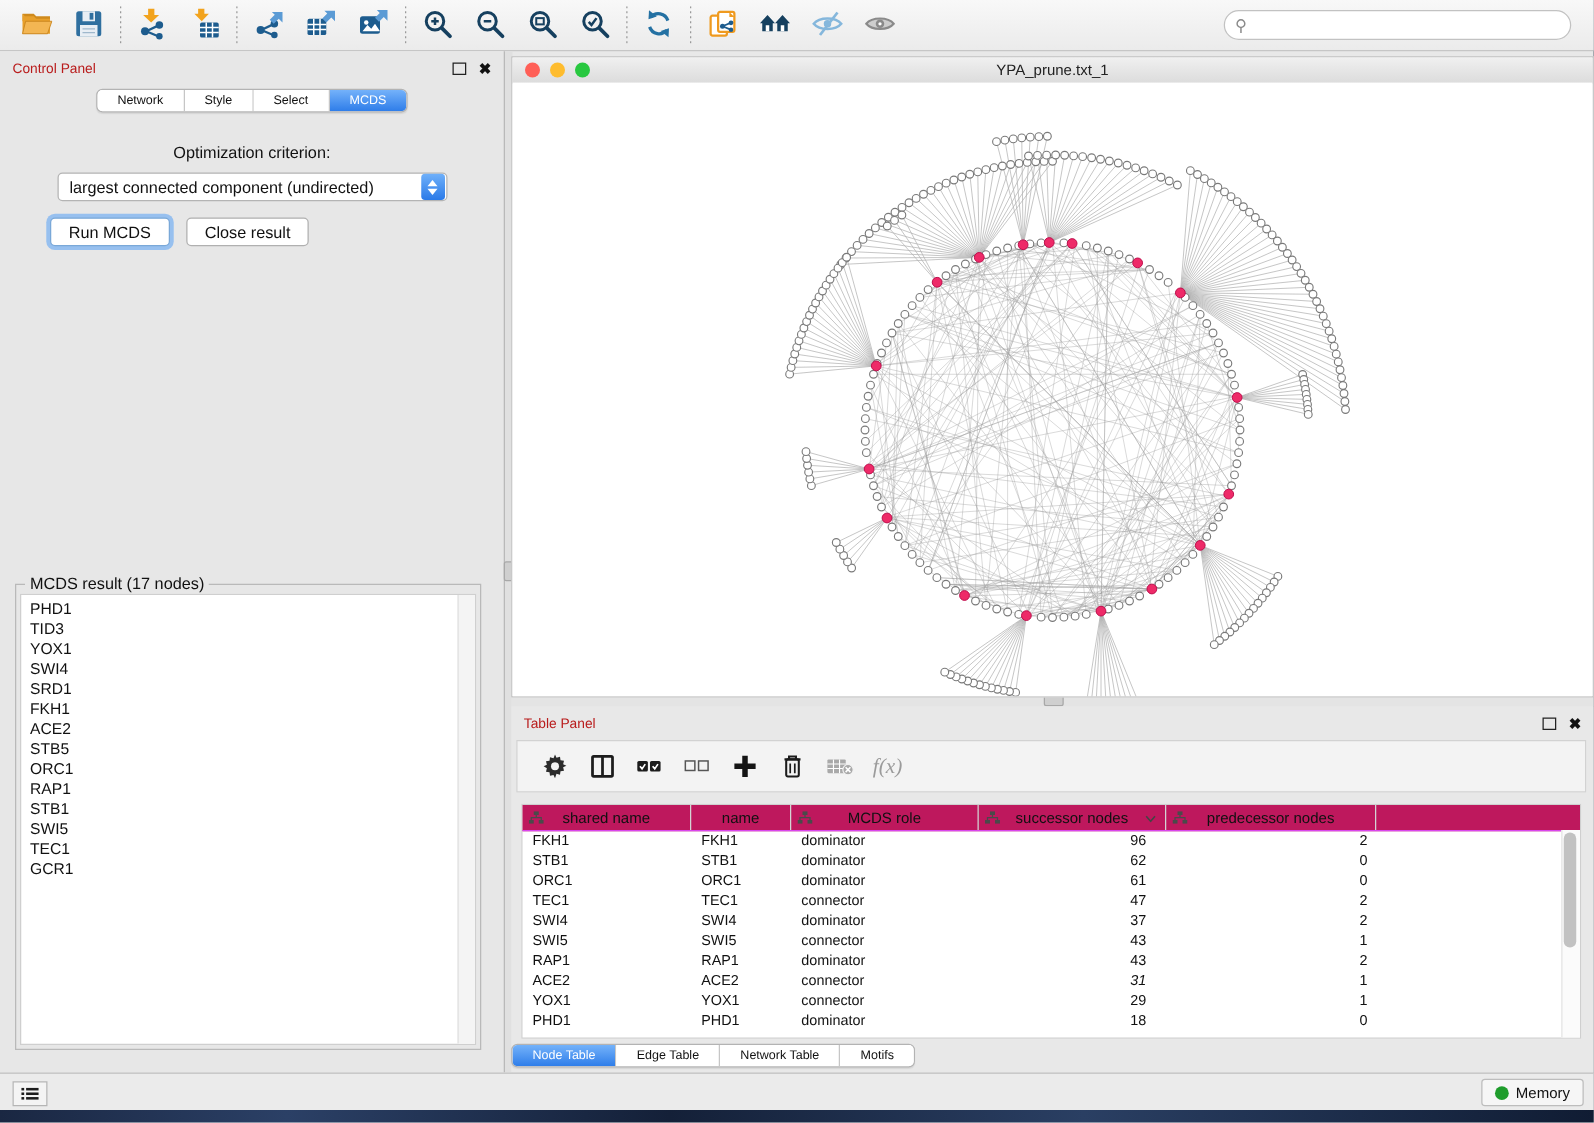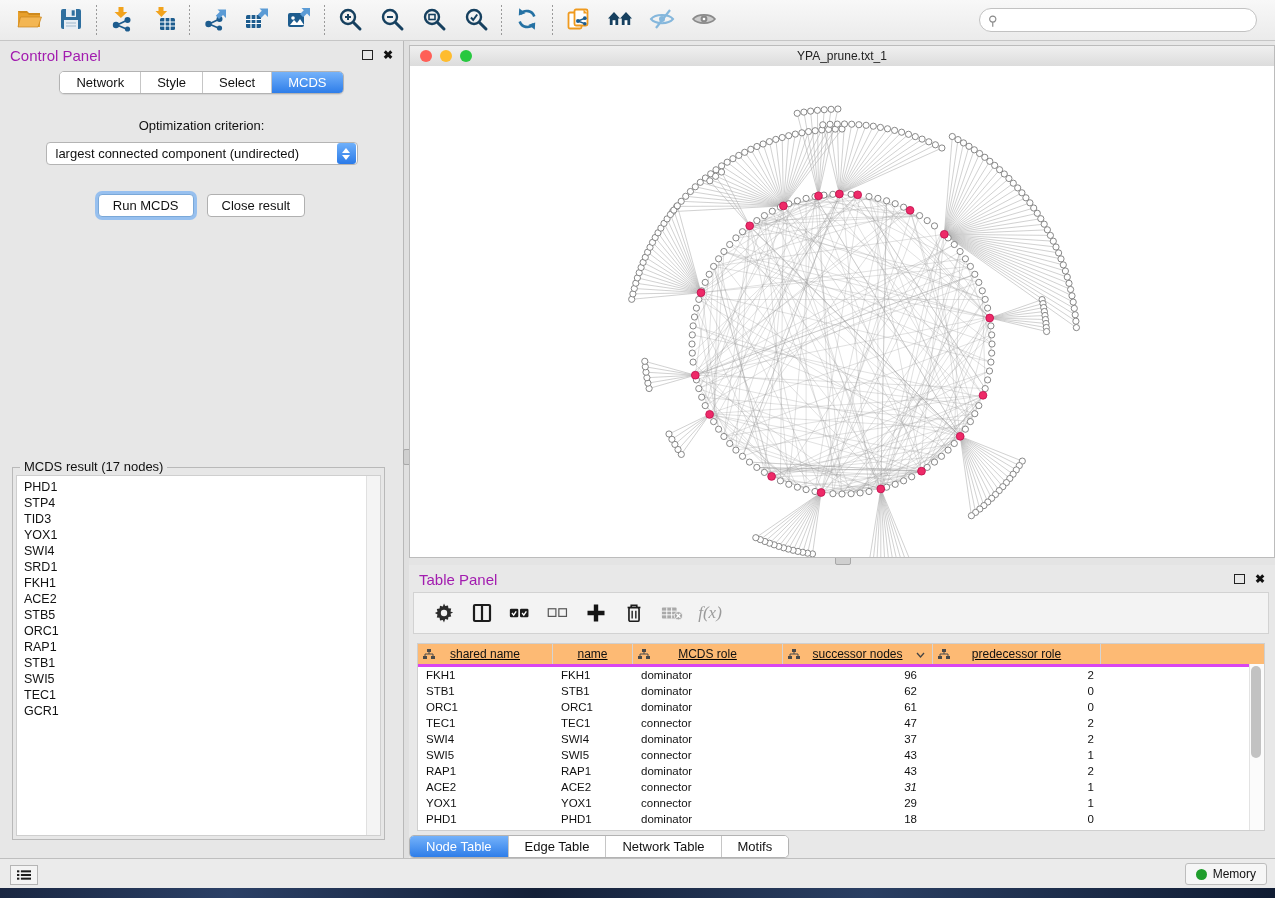--- a/index.html
+++ b/index.html
@@ -20,38 +20,38 @@
   .tsep{width:1px;height:30px;margin:0 4px;
     background-image:linear-gradient(#9a9a9a 40%,transparent 40%);background-size:1px 4px;}
   .searchbox{position:absolute;right:18px;top:8px;width:278px;height:24px;background:#fff;
     border:1px solid #c2c2c2;border-radius:13px;display:flex;align-items:center;padding:0 8px;box-sizing:border-box;}
   .searchbox .mag{color:#8a8a8a;font-size:13px;margin-right:5px;}
   .searchbox input{border:none;outline:none;background:transparent;flex:1;font-size:12px;font-family:inherit;}
 
   
   .cpanel{position:absolute;left:0;top:41px;width:403px;height:817px;background:#e7e7e7;box-sizing:border-box;}
   .panel-head{height:24px;display:flex;align-items:center;padding:2px 10px 0;}
-  .panel-title{font-size:15px;color:#a21caf;flex:1;}
+  .panel-title{font-size:11px;color:#b91c1c;flex:1;}
   .float-ic{width:9px;height:8px;border:1.5px solid #222;display:inline-block;margin-right:10px;}
   .close-ic{font-size:12px;font-weight:bold;color:#111;line-height:1;}
   .seg-wrap{display:flex;justify-content:center;margin-top:4px;}
   .seg{display:flex;border:1px solid #b3b3b3;border-radius:5px;overflow:hidden;background:#fff;
     box-shadow:0 1px 1px rgba(0,0,0,.08);}
-  .seg .segitem{padding:3px 16px;font-size:13px;color:#111;background:#fff;border-right:1px solid #c6c6c6;cursor:pointer;}
+  .seg .segitem{padding:3px 16px;font-size:10px;color:#111;background:#fff;border-right:1px solid #c6c6c6;cursor:pointer;}
   .seg .segitem:last-child{border-right:none;}
   .seg .segitem.active{background:linear-gradient(#74b2fa,#2e7de9);color:#fff;}
   .opt-label{text-align:center;font-size:13px;color:#111;margin-top:24px;}
   .selectbox{width:312px;height:23px;margin:9px auto 0;background:#fff;border:1px solid #b4b4b4;
     border-radius:4px;display:flex;align-items:center;position:relative;box-sizing:border-box;cursor:pointer;}
   .selectbox .sel-text{flex:1;font-size:13px;color:#111;padding-left:9px;white-space:nowrap;}
   .stepper{width:19px;height:21px;border-radius:3px;background:linear-gradient(#6fb0fa,#2a7ae8);
     display:flex;flex-direction:column;align-items:center;justify-content:center;gap:2px;margin-right:1px;}
   .stepper .up{width:0;height:0;border-left:4px solid transparent;border-right:4px solid transparent;border-bottom:5px solid #fff;}
   .stepper .dn{width:0;height:0;border-left:4px solid transparent;border-right:4px solid transparent;border-top:5px solid #fff;}
-  .btn-row{display:flex;justify-content:center;gap:13px;margin-top:29px;}
+  .btn-row{display:flex;gap:13px;margin-top:13px;padding-left:40px;}
   .mbtn{height:23px;padding:0 14px;font-size:13px;font-family:inherit;color:#111;background:#fff;
     border:1px solid #b0b0b0;border-radius:4px;cursor:pointer;}
   .mbtn.focused{box-shadow:0 0 0 3px rgba(98,167,245,.6);border-color:#7aa8d8;}
   .groupbox{position:absolute;left:12px;top:426px;width:371px;height:371px;border:1px solid #b9b9b9;}
   .groupbox .gtitle{position:absolute;top:-9px;left:7px;background:#e7e7e7;padding:0 4px;font-size:13px;color:#111;}
   .glist{position:absolute;left:3px;right:3px;top:7px;bottom:3px;background:#fff;border:1px solid #cfcfcf;overflow:hidden;}
   .glist ul{list-style:none;margin:0;padding:3px 0 0 7px;}
   .glist li{font-size:12.5px;line-height:16px;color:#111;cursor:default;}
   .gscroll{position:absolute;right:0;top:0;bottom:0;width:13px;background:#f4f4f4;border-left:1px solid #e0e0e0;}
 
@@ -69,21 +69,21 @@
   .net-title{font-size:12px;color:#222;}
   .netcanvas{position:absolute;left:0;top:20px;width:864px;height:491px;background:#fff;}
 
   
   .tpanel{position:absolute;left:409px;top:565px;width:866px;height:293px;background:#e8e8e8;box-sizing:border-box;}
   .t-toolbar{position:absolute;left:4px;top:27px;width:856px;height:42px;background:#f3f3f3;
     border:1px solid #d2d2d2;display:flex;align-items:center;padding-left:16px;box-sizing:border-box;gap:10px;}
   .ttb{width:28px;height:30px;border:none;background:transparent;display:flex;align-items:center;justify-content:center;padding:0;cursor:pointer;}
   .ttb .fx{font-family:"Liberation Serif",serif;font-style:italic;font-size:17px;color:#9b9b9b;}
   .dtable{position:absolute;left:8px;top:78px;width:848px;height:188px;background:#fff;border:1px solid #cfcfcf;box-sizing:border-box;}
-  .thead{display:flex;height:20px;background:#fdba74;border-bottom:3px solid #d946ef;text-decoration:underline;}
+  .thead{display:flex;height:20px;background:#be185d;border-bottom:1px solid #d946ef;}
   .th{position:relative;display:flex;align-items:center;justify-content:center;font-size:12px;color:#111;
     border-right:1px solid #d4d4d4;box-sizing:border-box;cursor:pointer;}
   .th .col-ic{position:absolute;left:5px;top:5px;}
   .th .sort-ic{position:absolute;right:7px;top:8px;}
   .trow{display:flex;height:16px;cursor:default;}
   .td{font-size:11.5px;color:#111;line-height:16px;box-sizing:border-box;white-space:nowrap;overflow:hidden;}
   .td.left{padding-left:8px;text-align:left;}
   .td.right{text-align:right;}
   .tscroll{position:absolute;right:0;top:20px;bottom:0;width:14px;background:#fbfbfb;border-left:1px solid #e3e3e3;}
   .tthumb{position:absolute;left:1px;top:2px;width:10px;height:92px;background:#c2c2c2;border-radius:5px;}
@@ -269,21 +269,20 @@
     </div>
     <div class="btn-row">
       <button class="mbtn focused">Run MCDS</button>
       <button class="mbtn">Close result</button>
     </div>
     <div class="groupbox">
       <span class="gtitle">MCDS result (17 nodes)</span>
       <div class="glist">
         <ul id="mcds-list">
             <li>PHD1</li>
-            <li>STP4</li>
             <li>TID3</li>
             <li>YOX1</li>
             <li>SWI4</li>
             <li>SRD1</li>
             <li>FKH1</li>
             <li>ACE2</li>
             <li>STB5</li>
             <li>ORC1</li>
             <li>RAP1</li>
             <li>STB1</li>
@@ -1118,21 +1117,21 @@
               <path d="M1 1l3.5 4L8 1" stroke="#444" stroke-width="1.3" fill="none"></path>
             </svg>
           </div>
           <div class="th" style="width: 168px;">
             <svg class="col-ic" width="12" height="10" viewBox="0 0 12 10">
               <rect x="4" y="0" width="4" height="3" fill="#4a4a4a"></rect>
               <rect x="0" y="7" width="4" height="3" fill="#4a4a4a"></rect>
               <rect x="8" y="7" width="4" height="3" fill="#4a4a4a"></rect>
               <path d="M6 3v2M2 7V5h8v2" stroke="#4a4a4a" fill="none"></path>
             </svg>
-            <span>predecessor role</span>
+            <span>predecessor nodes</span>
           </div>
           <div class="th" style="flex: 1 1 0%; border-right: none;"></div>
         </div>
       <div id="table-body">
           <div class="trow">
             <div class="td left" style="width: 135px;">FKH1</div>
             <div class="td left" style="width: 80px;">FKH1</div>
             <div class="td left" style="width: 150px;">dominator</div>
             <div class="td right" style="width: 150px; padding-right: 16px;">96</div>
             <div class="td right" style="width: 168px; padding-right: 7px;">2</div>

